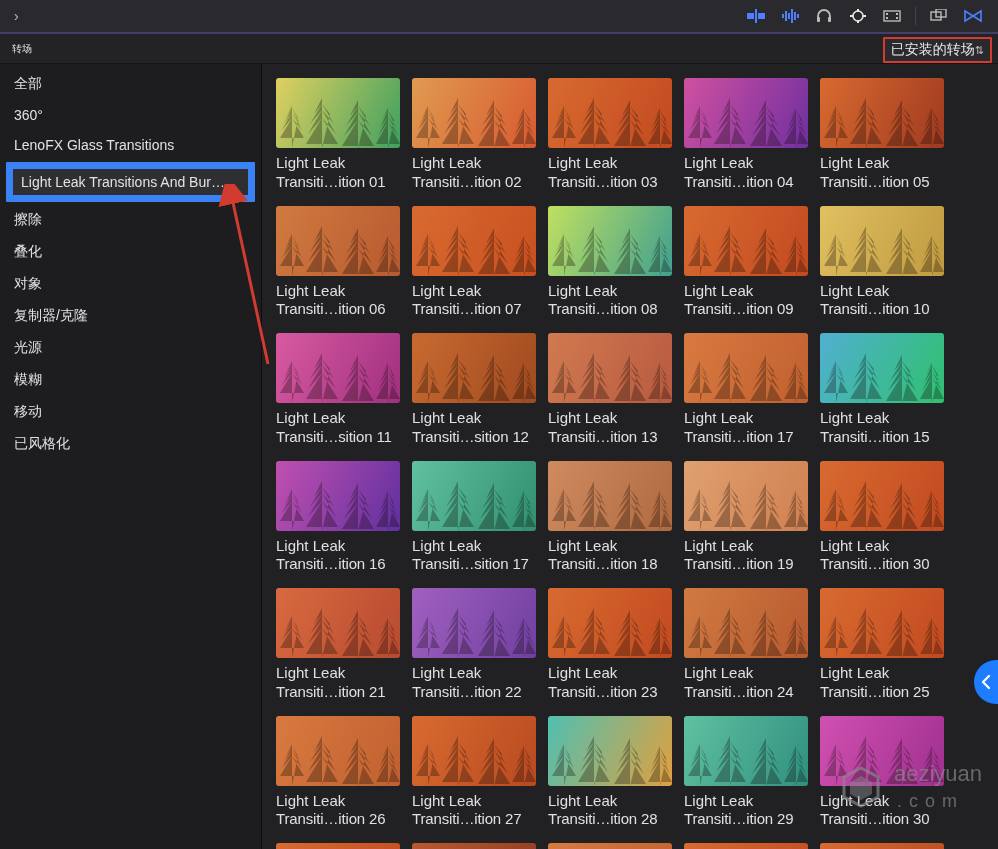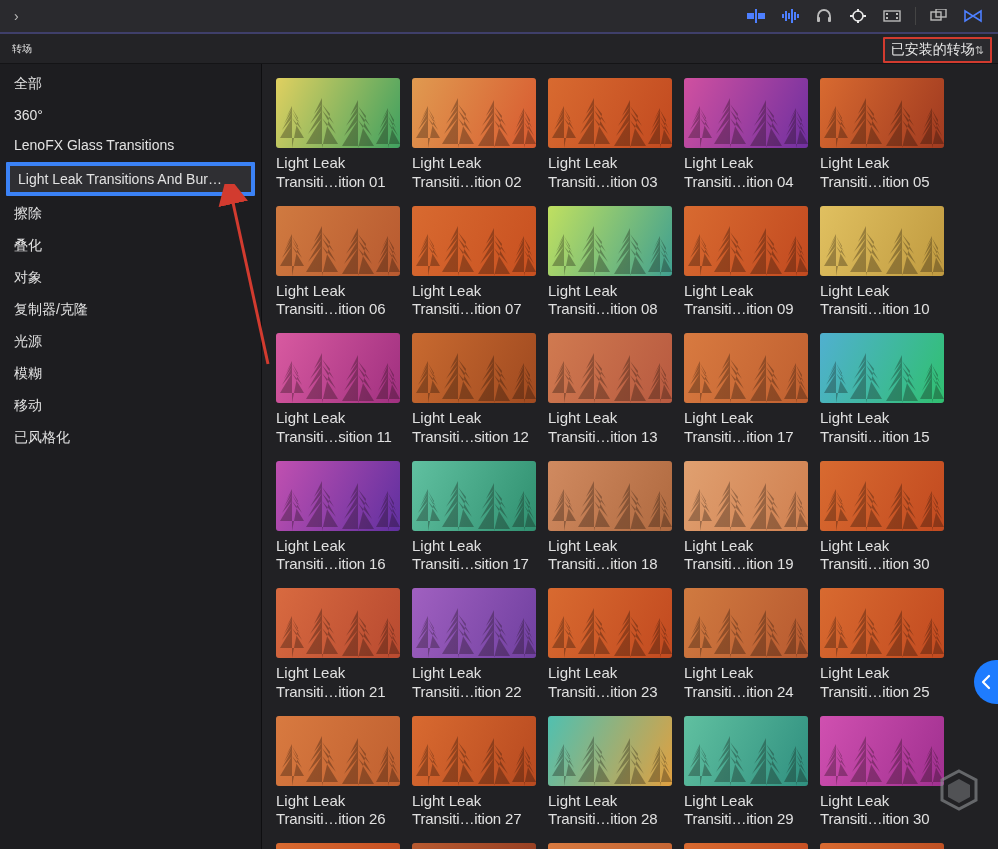--- a/index.html
+++ b/index.html
@@ -20,21 +20,21 @@
   .headerrow .title { padding-left: 12px; font-size: 10px; color: #e6e6e6; flex: 0 0 262px; }
   .headerrow .rightdrop { position: absolute; right: 6px; top: 3px; border: 2px solid #d23b2f; background: #2a2a2e; color: #e8e8e8; font-size: 14px; padding: 2px 6px; display: flex; align-items: center; border-radius: 1px; }
   .headerrow .rightdrop .caret { font-size: 11px; color: #bbb; }
 
   
   .main { flex: 1; display: flex; overflow: hidden; }
 
   
   .sidebar { width: 262px; background: #1d1d20; border-right: 1px solid #0e0e10; overflow-y: auto; padding-top: 4px; position: relative; }
   .sidebar-item { padding: 7px 14px; font-size: 14px; color: #e2e2e2; cursor: default; white-space: nowrap; overflow: hidden; text-overflow: ellipsis; }
-  .sidebar-item.selected { border: 4px solid #3b82f6; background: #2f2f33; margin: 2px 6px; padding: 5px 8px; border-radius: 1px; }
+  .sidebar-item.selected { border: 7px solid #3b82f6; background: #2f2f33; margin: 2px 6px; padding: 5px 8px; border-radius: 1px; }
 
   
   .arrow-svg { position: absolute; left: 214px; top: 184px; pointer-events: none; }
 
   
   .grid-wrap { flex: 1; overflow-y: auto; background: #212124; position: relative; }
   .grid { display: grid; grid-template-columns: repeat(5, 124px); gap: 14px 12px; padding: 14px 14px 60px 14px; justify-content: start; }
   .cell { width: 124px; }
   .thumb { width: 124px; height: 70px; border-radius: 3px; overflow: hidden; background: #333; position: relative; }
   .thumb-inner { position: absolute; inset: 0; }
@@ -630,20 +630,24 @@
   </svg></div>
             </div>
           </div>
         </div>
 
       <div class="watermark">
         <svg width="46" height="46" viewBox="0 0 46 46">
           <polygon points="23,4 40,13 40,33 23,42 6,33 6,13" fill="none" stroke="#8a8d90" stroke-width="3"></polygon>
           <polygon points="23,12 34,18 34,30 23,36 12,30 12,18" fill="#8a8d90" opacity="0.7"></polygon>
         </svg>
+        <span>
+          <span>aeziyuan</span><br>
+          <span style="font-size:18px;letter-spacing:7px;margin-left:3px;">.com</span>
+        </span>
       </div>
     </div>
 
   </div>
 
   <svg class="arrow-svg" width="70" height="200">
     <defs>
       <marker id="ah" markerWidth="10" markerHeight="10" refX="2" refY="5" orient="auto">
         <path d="M0,0 L10,5 L0,10 Z" fill="#d23b2f"></path>
       </marker>

